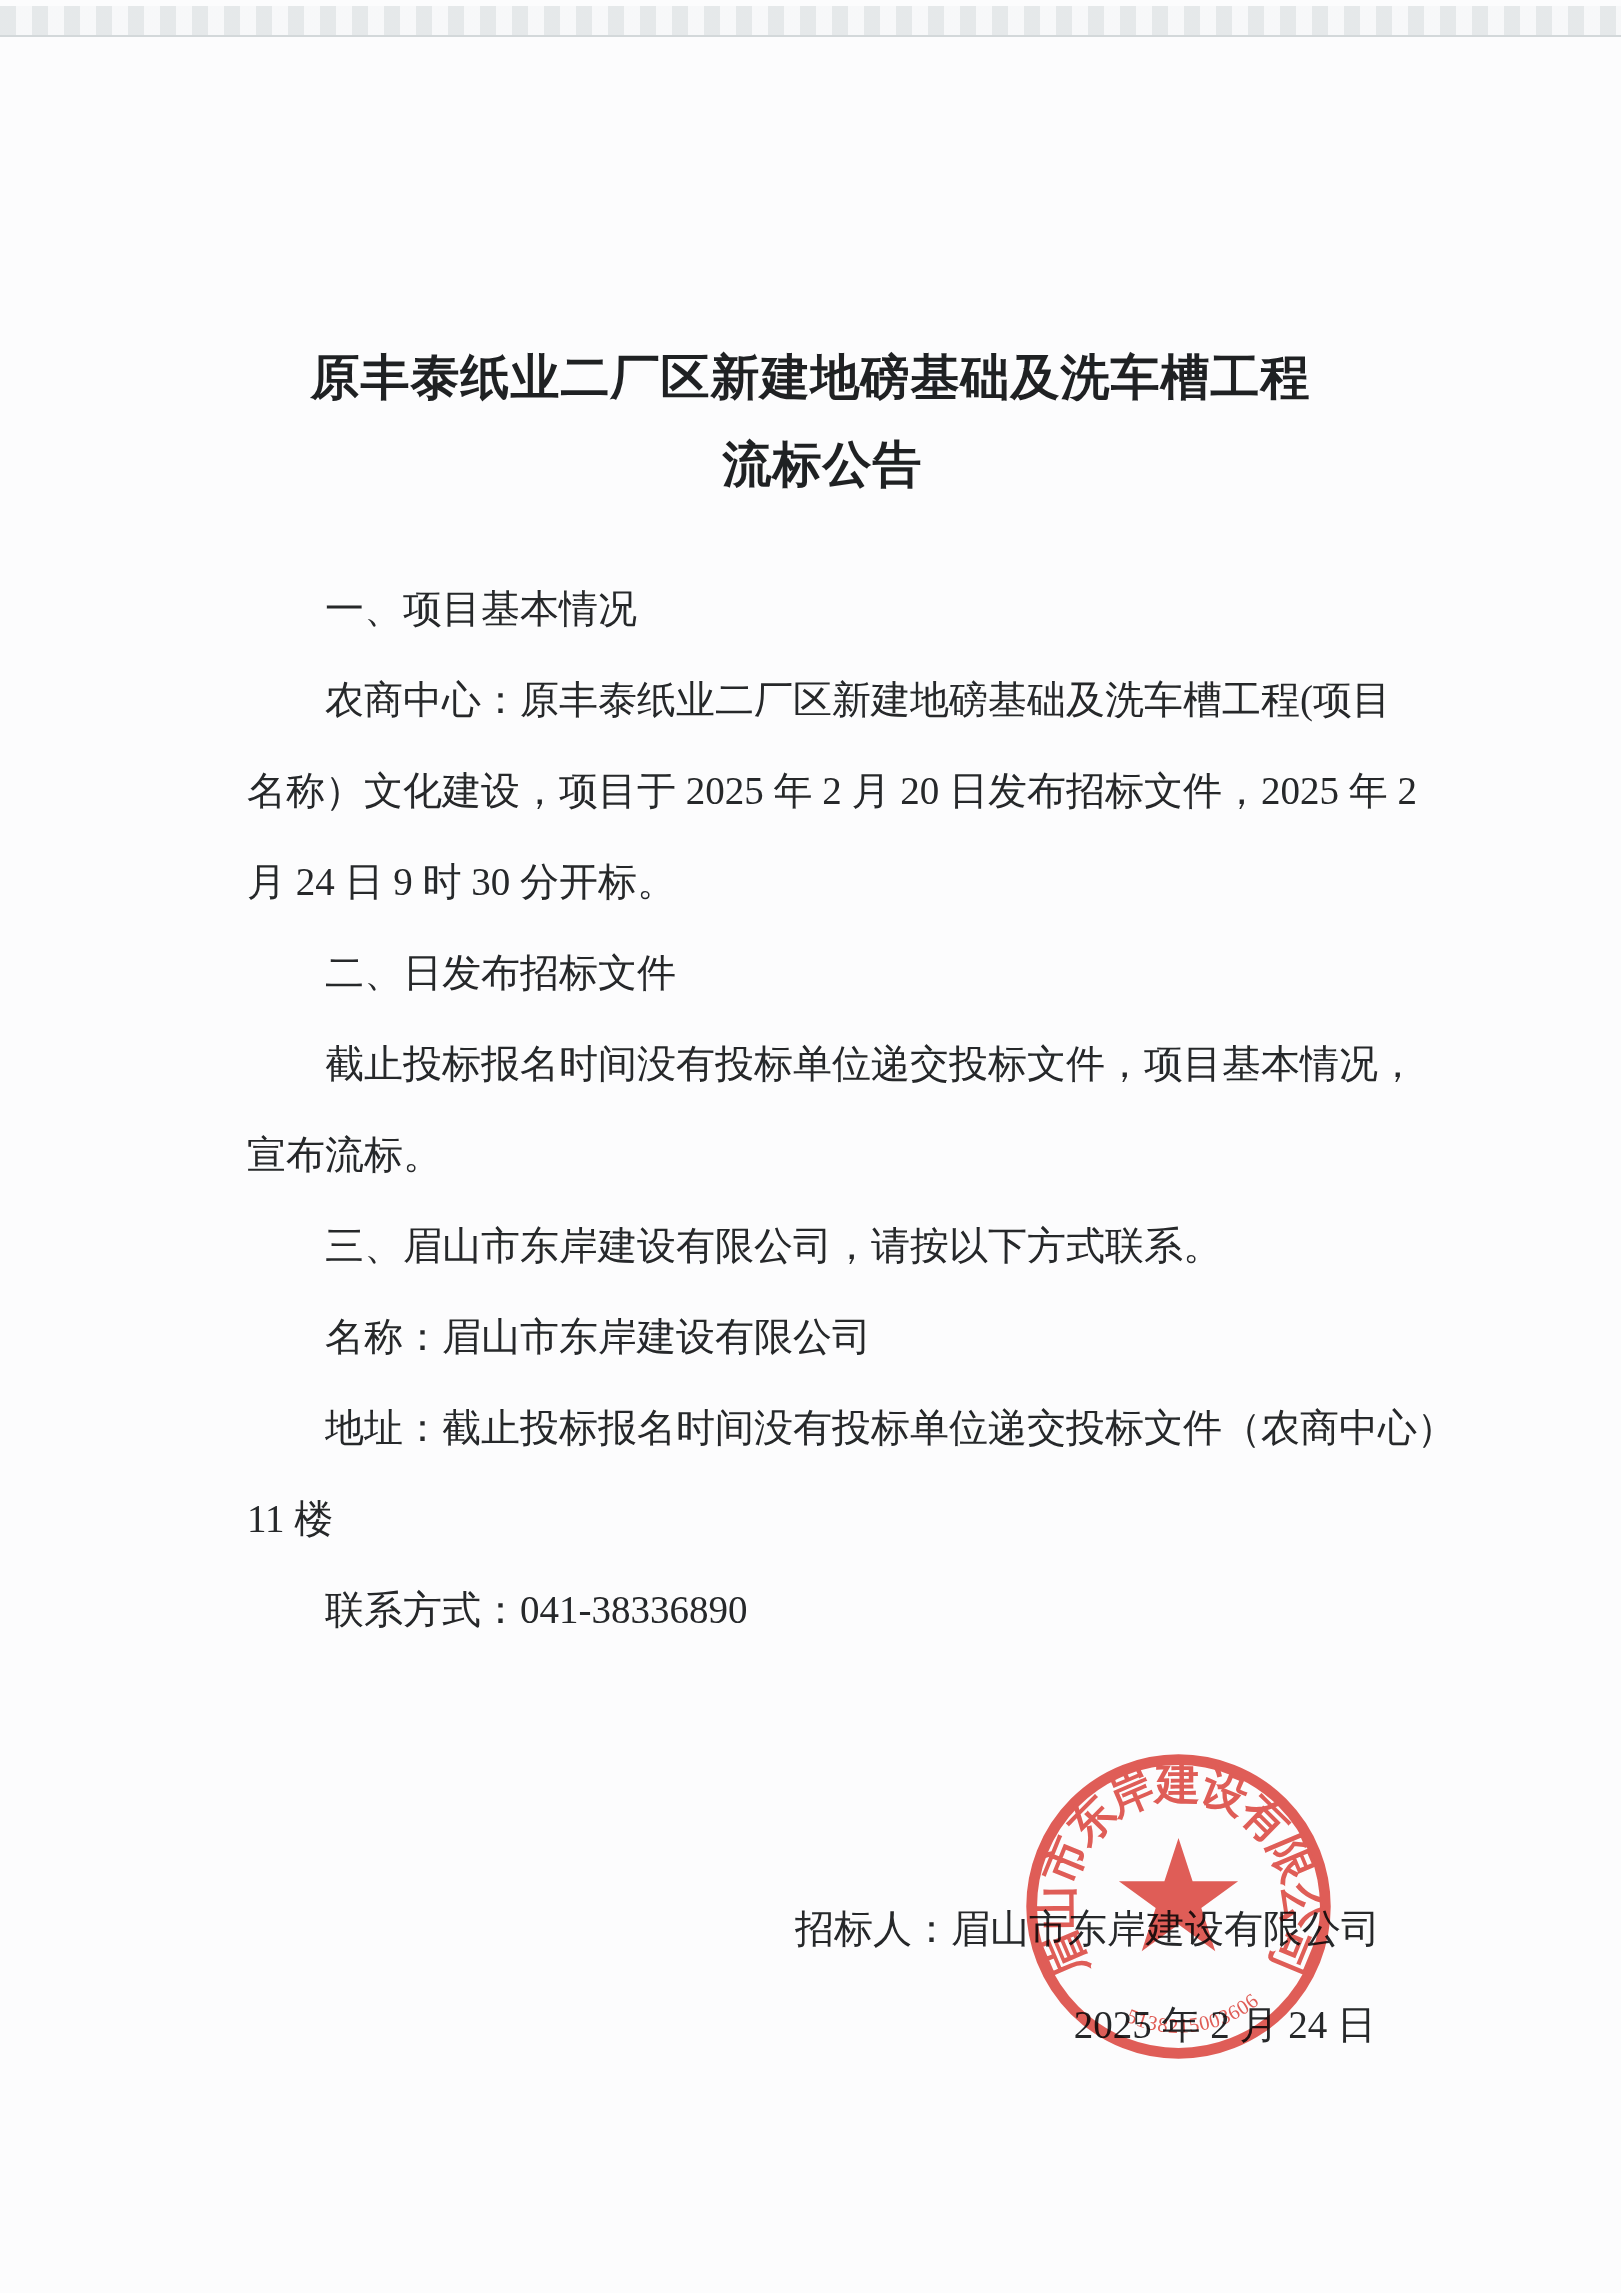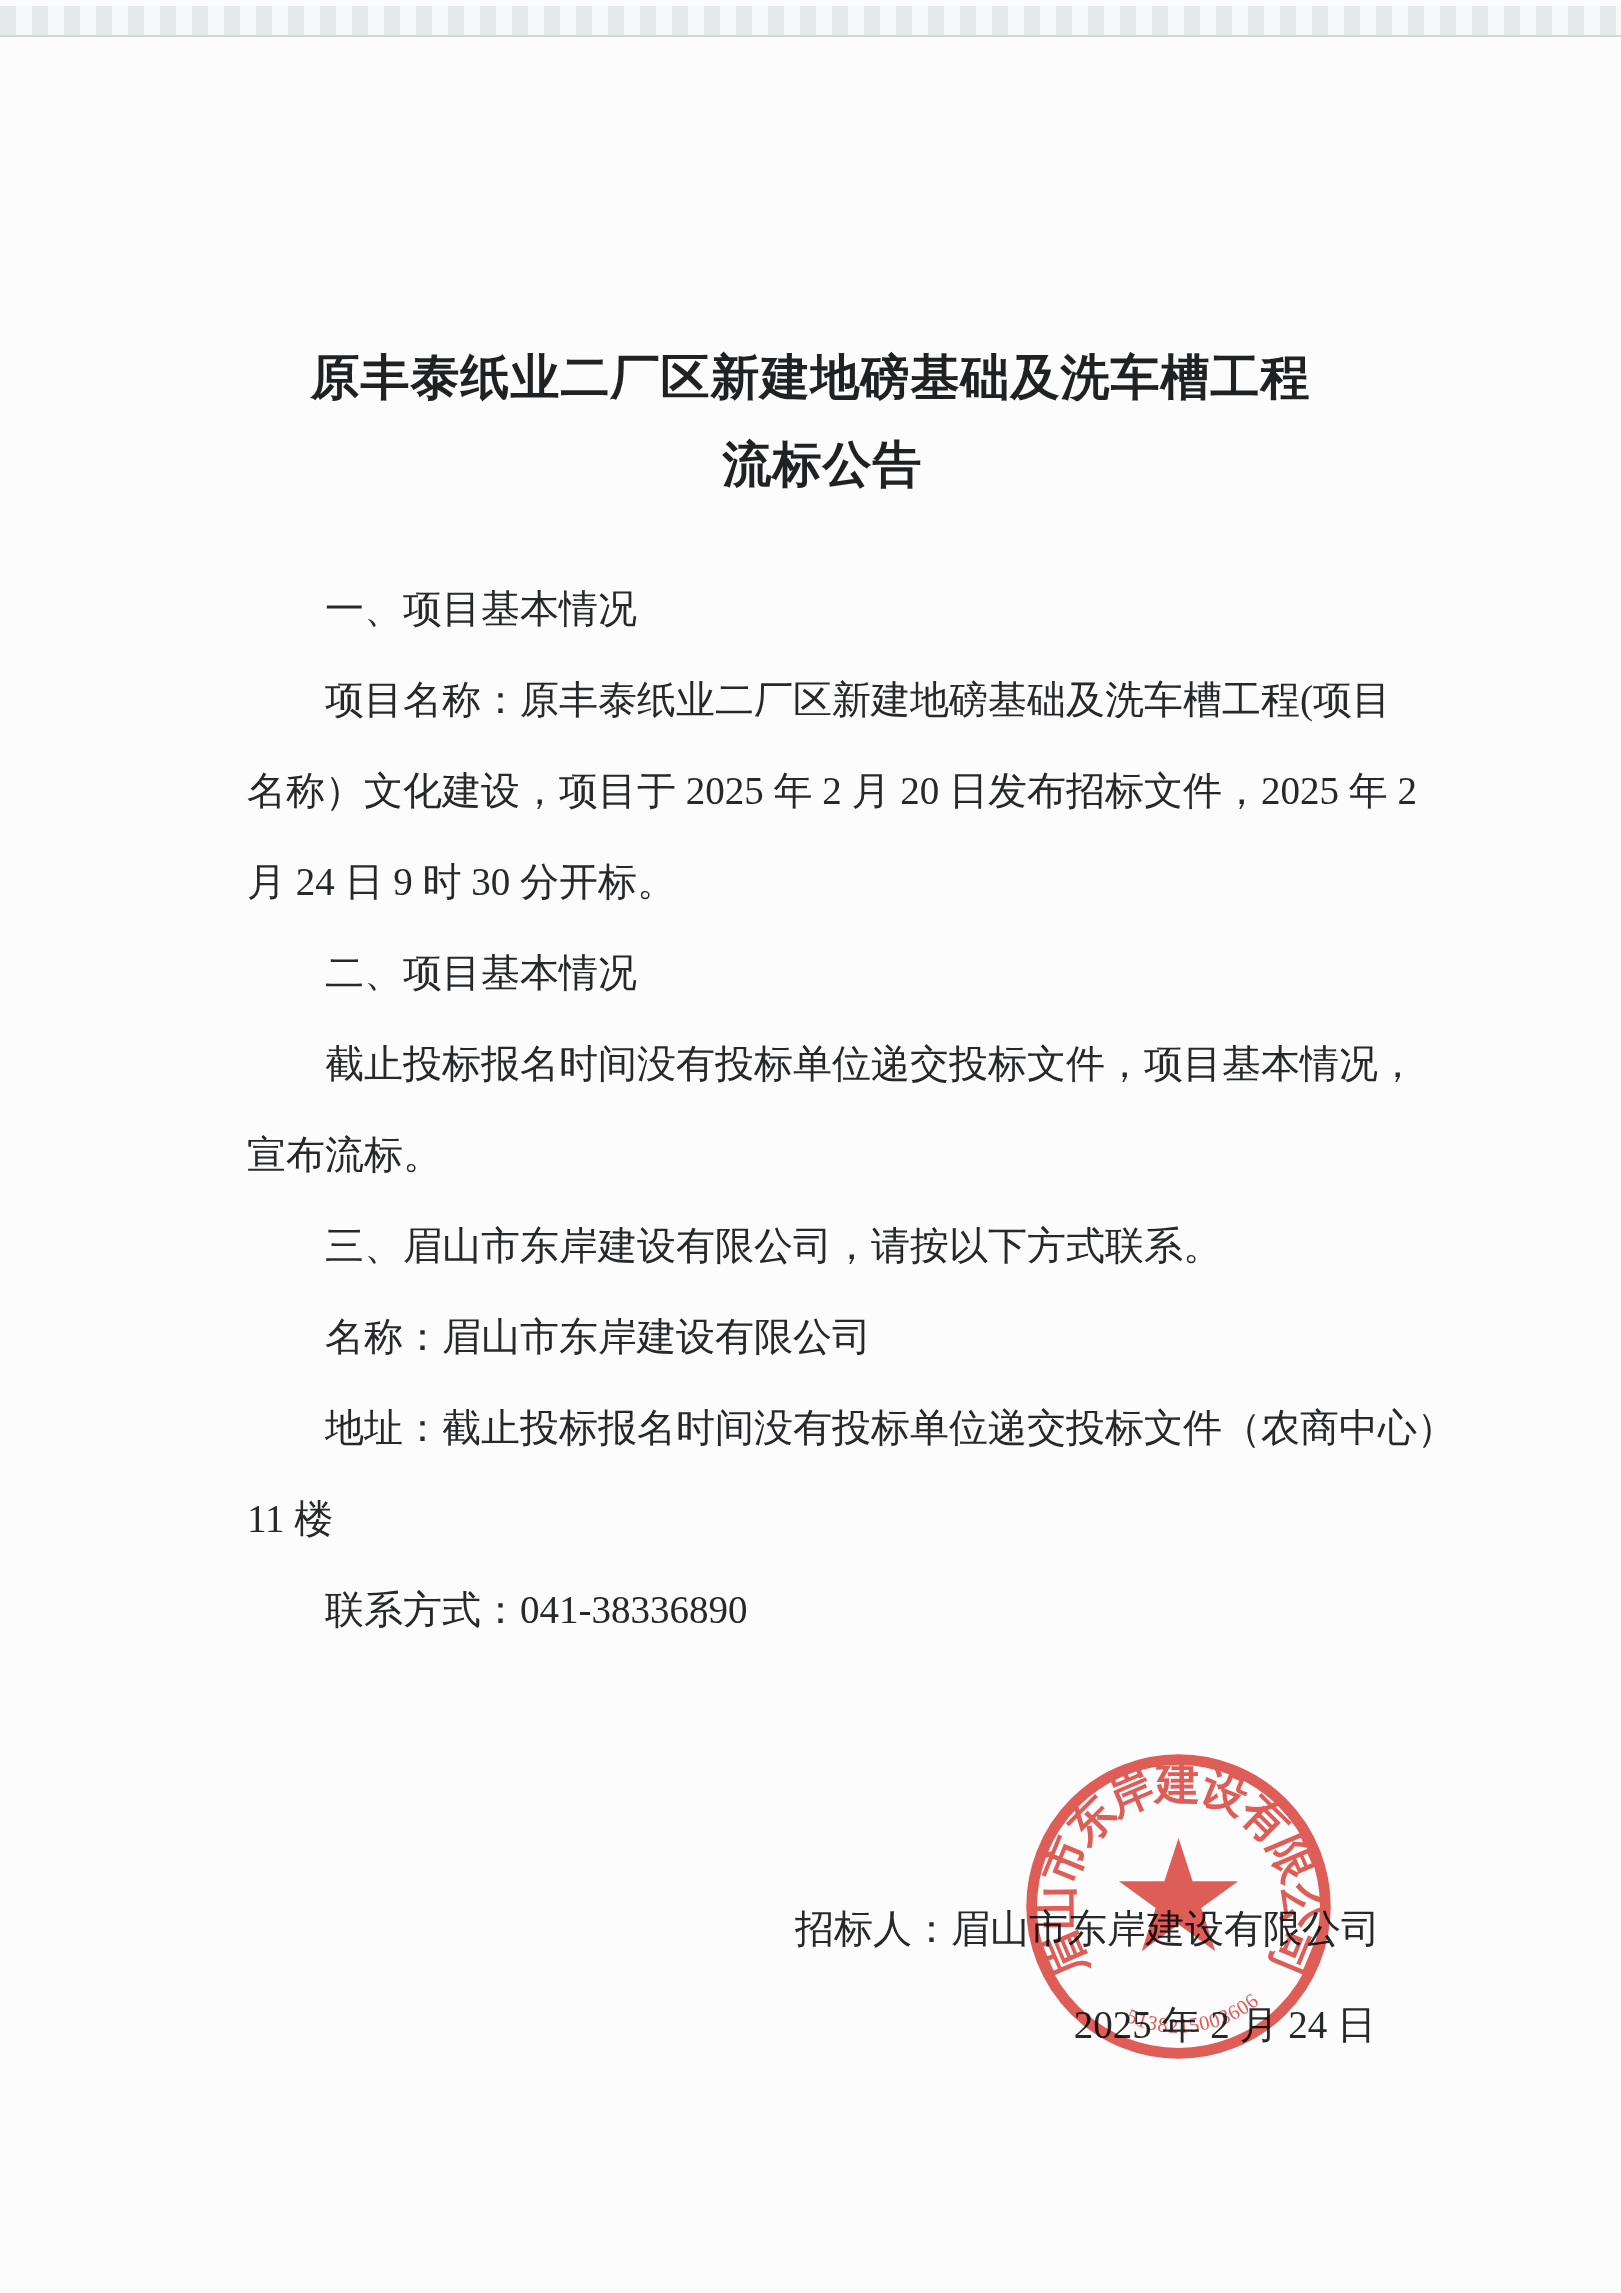--- a/index.html
+++ b/index.html
@@ -70,24 +70,24 @@
 
 <div class="page">
 
   <div class="scan-artifact"></div>
 
   <h1 class="title title-l1">原丰泰纸业二厂区新建地磅基础及洗车槽工程</h1>
   <h1 class="title title-l2">流标公告</h1>
 
   <div class="body-block">
     <div class="line indent">一、项目基本情况</div>
-    <div class="line indent">项目名称：原丰泰纸业二厂区新建地磅基础及洗车槽工程(项目</div>
+    <div class="line indent">农商中心：原丰泰纸业二厂区新建地磅基础及洗车槽工程(项目</div>
     <div class="line">名称）文化建设，项目于 2025 年 2 月 20 日发布招标文件，2025 年 2</div>
     <div class="line">月 24 日 9 时 30 分开标。</div>
-    <div class="line indent">二、项目基本情况</div>
+    <div class="line indent">二、日发布招标文件</div>
     <div class="line indent">截止投标报名时间没有投标单位递交投标文件，项目基本情况，</div>
     <div class="line">宣布流标。</div>
     <div class="line indent">三、眉山市东岸建设有限公司，请按以下方式联系。</div>
     <div class="line indent">名称：眉山市东岸建设有限公司</div>
     <div class="line indent">地址：截止投标报名时间没有投标单位递交投标文件（农商中心）</div>
     <div class="line">11 楼</div>
     <div class="line indent">联系方式：041-38336890</div>
   </div>
 
   <div class="sig sig-bidder">招标人：眉山市东岸建设有限公司</div>

